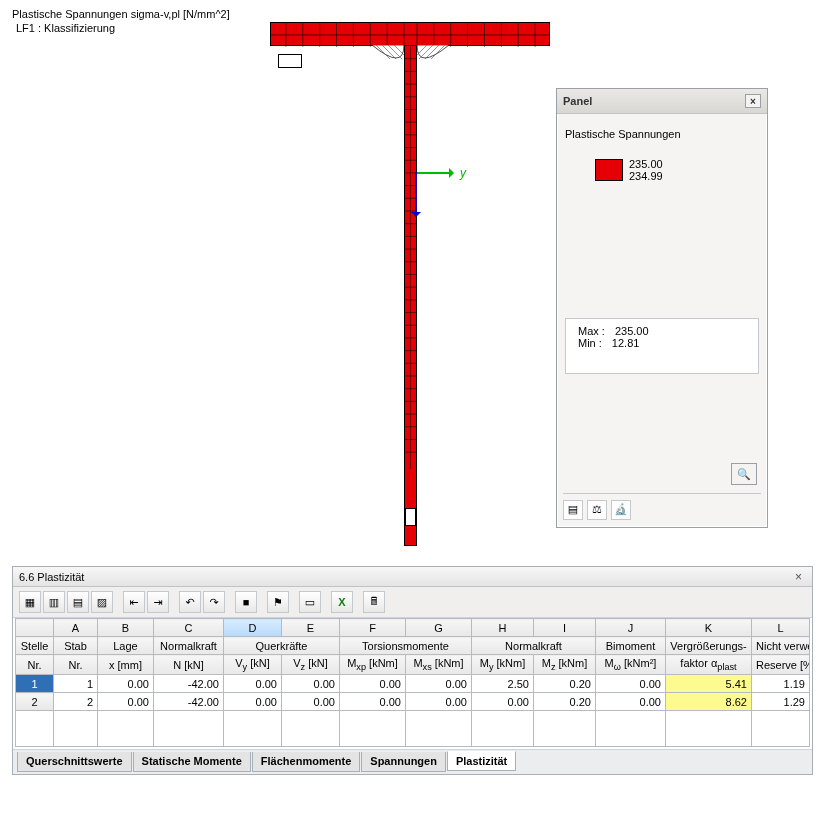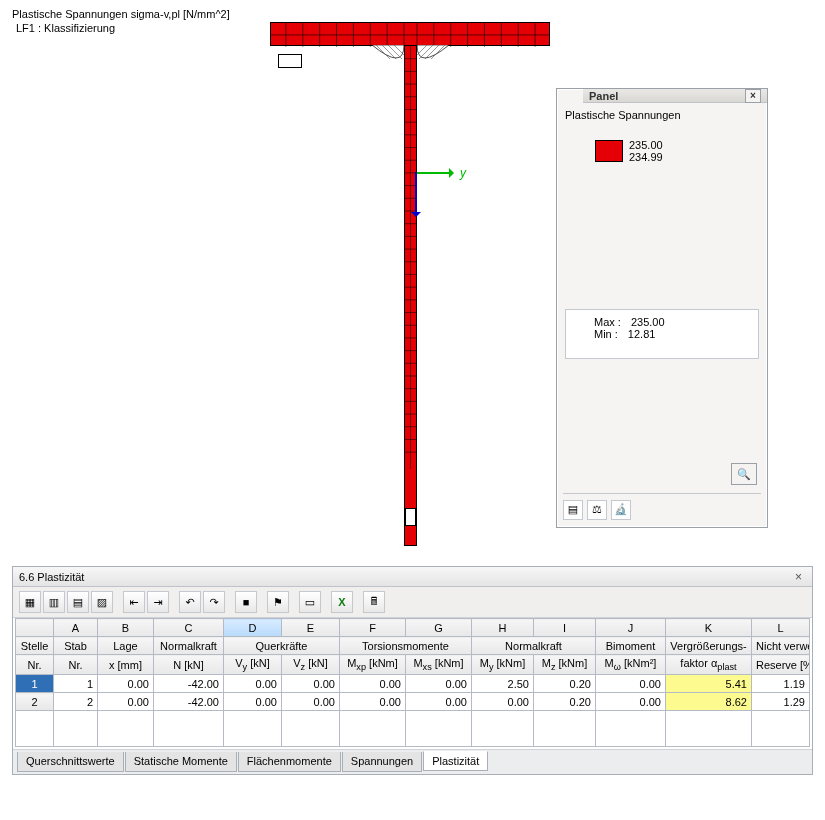--- a/index.html
+++ b/index.html
@@ -25,28 +25,28 @@
 
   .axis { position: absolute; left: 410px; top: 172px; width:60px; height:60px; pointer-events:none; }
   .ax-y { position:absolute; left:5px; top:0; width:38px; height:2px; background:#0b0; }
   .ax-y::after { content:''; position:absolute; right:-6px; top:-4px; border:5px solid transparent; border-left-color:#0b0; }
   .ax-z { position:absolute; left:5px; top:0; width:2px; height:44px; background:#00c; }
   .ax-z::after { content:''; position:absolute; bottom:-6px; left:-4px; border:5px solid transparent; border-top-color:#00c; }
   .ax-lbl-y { position:absolute; left:50px; top:-6px; font-style:italic; color:#0b0; font-size:12px; }
 
   
   .panel { position:absolute; left:556px; top:88px; width:212px; height:440px; background:#f5f4f2; border:1px solid #9aa0a8; box-shadow:0 0 0 1px #fff inset; }
-  .panel-hdr { height:14px; background:linear-gradient(#eae9e6,#d9d7d2); border-bottom:1px solid #bfc2c9; display:flex; align-items:center; padding:0 6px; font-weight:bold; font-size:11px; color:#333;margin-left:26px; }
+  .panel-hdr { height:25px; background:linear-gradient(#eae9e6,#d9d7d2); border-bottom:1px solid #bfc2c9; display:flex; align-items:center; padding:0 6px; font-weight:bold; font-size:11px; color:#333; }
   .panel-hdr .close { margin-left:auto; width:16px; height:14px; border:1px solid #9aa0a8; background:#f4f3f1; display:flex; align-items:center; justify-content:center; font-size:10px; cursor:default; }
-  .panel-body { padding:6px 8px; font-size:11px; }
+  .panel-body { padding:6px 8px; font-size:11px;margin-top:8px; }
   .panel-sub { margin-top:2px; font-size:11px; }
   .legend-row { display:flex; align-items:center; margin-top:18px; margin-left:30px; }
   .legend-swatch { width:28px; height:22px; background:#e40005; border:1px solid #000; margin-right:6px; }
   .legend-vals { line-height:12px; }
-  .panel-minmax { position:absolute; left:8px; right:8px; top:220px; height:50px; background:#fff; border:1px solid #c4c8cf; padding:6px 28px; font-size:11px; }
+  .panel-minmax { position:absolute; left:8px; right:8px; top:229px; height:56px; background:#fff; border:1px solid #c4c8cf; padding:6px 12px; font-size:11px; }
   .panel-minmax div { display:flex; gap:10px; }
   .panel-toolbar { position:absolute; left:6px; right:6px; bottom:6px; height:28px; display:flex; align-items:center; gap:4px; border-top:1px solid #c4c8cf; padding-top:4px; }
   .panel-zoom-btn { position:absolute; right:10px; bottom:42px; width:26px; height:22px; border:1px solid #9aa0a8; background:#f4f3f1; display:flex; align-items:center; justify-content:center; }
   .tb-icon { width:20px; height:20px; border:1px solid #c4c8cf; background:#fff; display:flex; align-items:center; justify-content:center; }
 
   
   .pane { position:absolute; left:12px; right:12px; top:566px; border:1px solid #a8afb9; background:#ecedee; }
   .pane-hdr { height:20px; display:flex; align-items:center; padding:0 6px; font-size:11px; background:linear-gradient(#f7f7f7,#e4e4e4); border-bottom:1px solid #bfc2c9; }
   .pane-hdr .close { margin-left:auto; font-size:12px; color:#555; cursor:default; padding:0 4px; }
   .pane-tb { display:flex; gap:2px; padding:4px 6px; background:#f0efed; border-bottom:1px solid #cfd2d8; }
@@ -58,21 +58,21 @@
   table.grid th, table.grid td { border:1px solid #b5bbc4; padding:2px 4px; height:18px; overflow:hidden; white-space:nowrap; }
   table.grid th { background:linear-gradient(#f6f6f6,#e8e8e8); font-weight:normal; }
   th.selcol { background:linear-gradient(#d8ecff,#b8dafc) !important; }
   td.rowhdr { background:linear-gradient(#f6f6f6,#e8e8e8); text-align:center; }
   td.rowhdr.sel { background:#2f6fb5; color:#fff; }
   td.num { text-align:right; }
   td.hl { background:#fdfb8f;margin-left:48px; }
   tr.filler td { height:36px; background:#fff; }
 
   .tabs { display:flex; padding:2px 4px; background:#ecedee; border-top:1px solid #cfd2d8; }
-  .tab { border:1px solid #a8afb9; border-top:none; background:#e4e4e4; padding:3px 8px; font-size:11px; margin-right:1px; cursor:default; }
+  .tab { border:1px solid #a8afb9; border-top:none; background:#e4e4e4; padding:3px 8px; font-size:11px; margin-right:1px; cursor:default;font-weight:bold; }
   .tab.active { background:#fff; position:relative; top:-1px; border-top:1px solid #fff; }
 
   .col-letter { height:16px !important; }
 </style>
 </head>
 <body>
 
 <div class="viewport">
   <div class="vp-label">Plastische Spannungen sigma-v,pl [N/mm^2]</div>
   <div class="vp-label2">LF1 : Klassifizierung</div>

